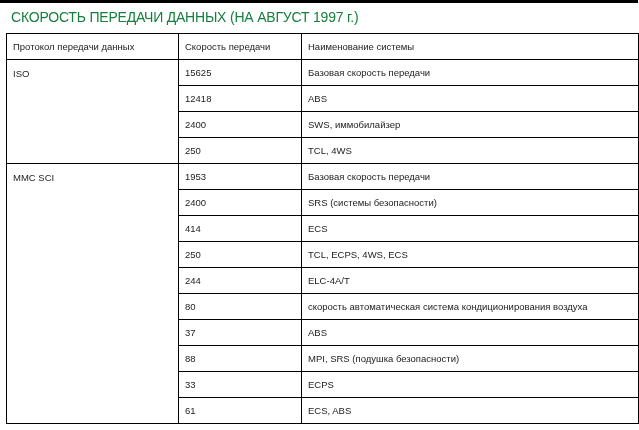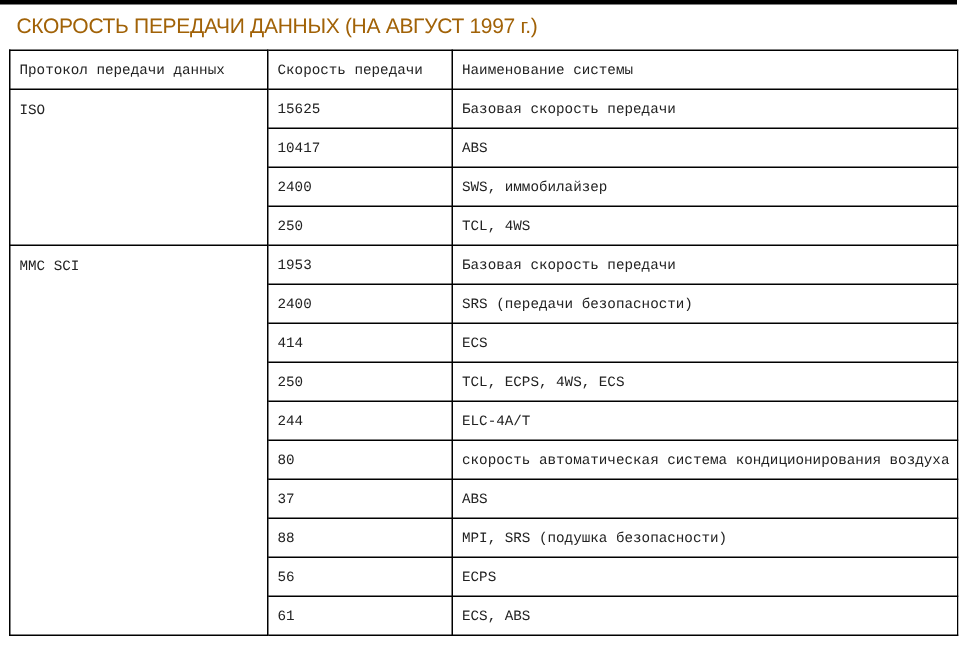--- a/index.html
+++ b/index.html
@@ -1,20 +1,20 @@
 <!DOCTYPE html>
 <html><head>
 <meta charset="utf-8">
 <style>
   html, body { margin:0; padding:0; background:#ffffff; }
   body { width:639px; height:430px; overflow:hidden; position:relative; font-family:"Liberation Sans", sans-serif; color:#111; }
   .topbar { position:absolute; left:0; top:0; width:638px; height:3px; background:#000; }
-  .title { position:absolute; left:11px; top:9px; font-size:14px; letter-spacing:-0.2px; color:#a16207; white-space:nowrap; }
+  .title { position:absolute; left:11px; top:9px; font-size:14px; letter-spacing:-0.2px; color:#15803d; white-space:nowrap; }
   table { position:absolute; left:6px; top:33px; border-collapse:collapse; table-layout:fixed; width:632px; }
-  td { border:1.5px solid #000; font-size:9.5px; padding:0 0 0 6px; height:25px; vertical-align:middle; white-space:nowrap; overflow:hidden; color:#222;font-family:Liberation Mono, monospace; }
+  td { border:1.5px solid #000; font-size:9.5px; padding:0 0 0 6px; height:25px; vertical-align:middle; white-space:nowrap; overflow:hidden; color:#222; }
   td.proto { vertical-align:top; padding-top:8px;margin-left:41px; }
   col.c1 { width:172px; } col.c2 { width:123px; } col.c3 { width:337px; }
 </style>
 </head>
 <body>
 
 <div class="topbar"></div>
 <div class="title">СКОРОСТЬ ПЕРЕДАЧИ ДАННЫХ (НА АВГУСТ 1997 г.)</div>
 
 <table>
@@ -28,39 +28,39 @@
     <td>Протокол передачи данных</td>
     <td>Скорость передачи</td>
     <td>Наименование системы</td>
   </tr>
   <tr>
     <td class="proto" rowspan="4">ISO</td>
     <td>15625</td>
     <td>Базовая скорость передачи</td>
   </tr>
   <tr>
-    <td>10417</td>
+    <td>12418</td>
     <td>ABS</td>
   </tr>
   <tr>
     <td>2400</td>
     <td>SWS, иммобилайзер</td>
   </tr>
   <tr>
     <td>250</td>
     <td>TCL, 4WS</td>
   </tr>
   <tr>
     <td class="proto" rowspan="10">MMC SCI</td>
     <td>1953</td>
     <td>Базовая скорость передачи</td>
   </tr>
   <tr>
     <td>2400</td>
-    <td>SRS (передачи безопасности)</td>
+    <td>SRS (системы безопасности)</td>
   </tr>
   <tr>
     <td>414</td>
     <td>ECS</td>
   </tr>
   <tr>
     <td>250</td>
     <td>TCL, ECPS, 4WS, ECS</td>
   </tr>
   <tr>
@@ -73,21 +73,21 @@
   </tr>
   <tr>
     <td>37</td>
     <td>ABS</td>
   </tr>
   <tr>
     <td>88</td>
     <td>MPI, SRS (подушка безопасности)</td>
   </tr>
   <tr>
-    <td>56</td>
+    <td>33</td>
     <td>ECPS</td>
   </tr>
   <tr>
     <td>61</td>
     <td>ECS, ABS</td>
   </tr>
 </tbody>
   </table>
 
 </body></html>

